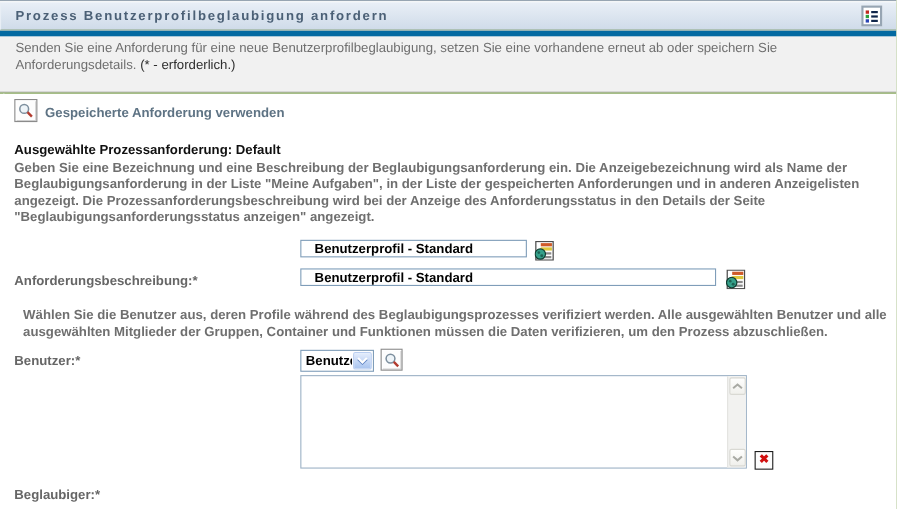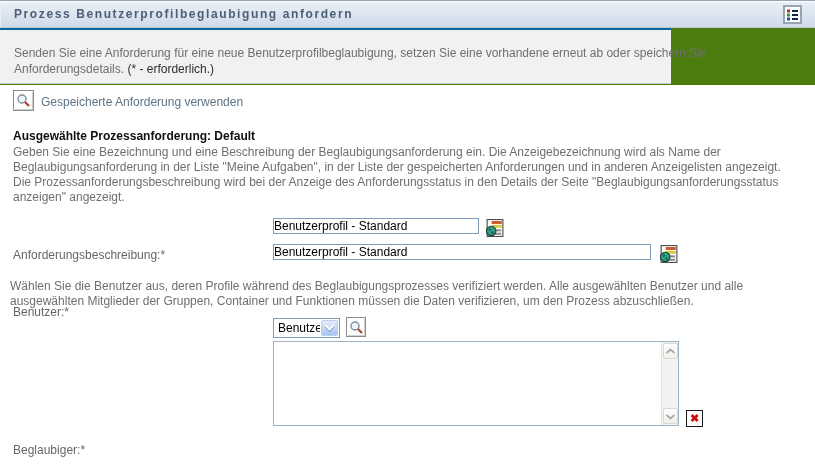--- a/index.html
+++ b/index.html
@@ -18,49 +18,49 @@
     position:absolute;left:14px;top:0;line-height:26px;
     font-weight:bold;font-size:12px;letter-spacing:1.6px;color:#4b6076;white-space:nowrap;
   }
   .portlet-menu-btn{
     position:absolute;right:13px;top:4px;width:19px;height:19px;box-sizing:border-box;
     border:2px solid #97a5b3;background:#ffffff;padding:0;
     display:flex;align-items:center;justify-content:center;cursor:pointer;
   }
   
   .intro{
-    position:absolute;left:0;top:28px;width:671px;height:56px;box-sizing:border-box;
-    background:#f1f1f1;border-top:2px solid #0369a1;border-bottom:1px solid #cccccc;
-    padding:15px 14px 0 14px;color:#6f6f6f;line-height:16px;
+    position:absolute;left:0;top:28px;width:815px;height:56px;box-sizing:border-box;
+    background:#f1f1f1;border-top:5px solid #0369a1;border-bottom:1px solid #cccccc;
+    padding:2px 14px 0 14px;color:#6f6f6f;line-height:16px;
   }
   .intro-inner{width:745px;}
   .intro .req{color:#2e2e2e;}
   
   .content{position:absolute;left:0;top:85px;width:815px;height:381px;background:#fff;}
   .left-rule{position:absolute;left:3px;top:85px;height:381px;width:1px;background:#c9d3de;}
-  .abs{position:absolute;}
+  .abs{position:absolute;font-weight:bold;}
   .flat-btn{
     box-sizing:border-box;background:#fdfdfd;border:1px solid #8b8b8b;
     box-shadow:inset 1px 1px 0 #ffffff, inset -1px -1px 0 #cfcfcf;
     display:flex;align-items:center;justify-content:center;padding:0;cursor:pointer;
   }
   .saved-btn{left:13px;top:5px;width:21px;height:21px;}
   .saved-label{left:41px;top:10px;color:#5e7384;white-space:nowrap;}
   .selected-request{left:13px;top:44px;font-weight:bold;color:#101010;white-space:nowrap;}
   .para{color:#6f6f6f;line-height:15px;}
   .help1{left:13px;top:60px;width:786px;}
-  .help2{left:10px;top:194px;width:786px;}
+  .help2{left:21px;top:194px;width:786px;}
   .field-label{color:#666666;white-space:nowrap;}
   .lbl-display{left:13px;top:137px;}
   .lbl-desc{left:13px;top:163px;text-align:center;}
-  .lbl-users{left:13px;top:220px;}
+  .lbl-users{left:13px;top:236px;}
   .lbl-attesters{left:13px;top:358px;}
   .text-input{
     box-sizing:border-box;height:16px;border:1px solid #7f9db9;background:#fff;
-    font-family:inherit;font-size:12px;color:#000;padding:1px 0;
+    font-family:inherit;font-size:12px;color:#000;padding:1px 12px;
   }
   .input-display{left:273px;top:133px;width:206px;}
   .input-desc{left:273px;top:159px;width:378px;}
   .localize-btn{border:none;background:none;padding:0;cursor:pointer;display:block;width:18px;height:18px;}
   .icon-localize-1{left:486px;top:134px;}
   .icon-localize-2{left:660px;top:160px;}
   
   .dropdown{
     left:273px;top:233px;width:67px;height:20px;box-sizing:border-box;
     border:1px solid #7f9db9;background:#fff;display:flex;align-items:center;cursor:pointer;

